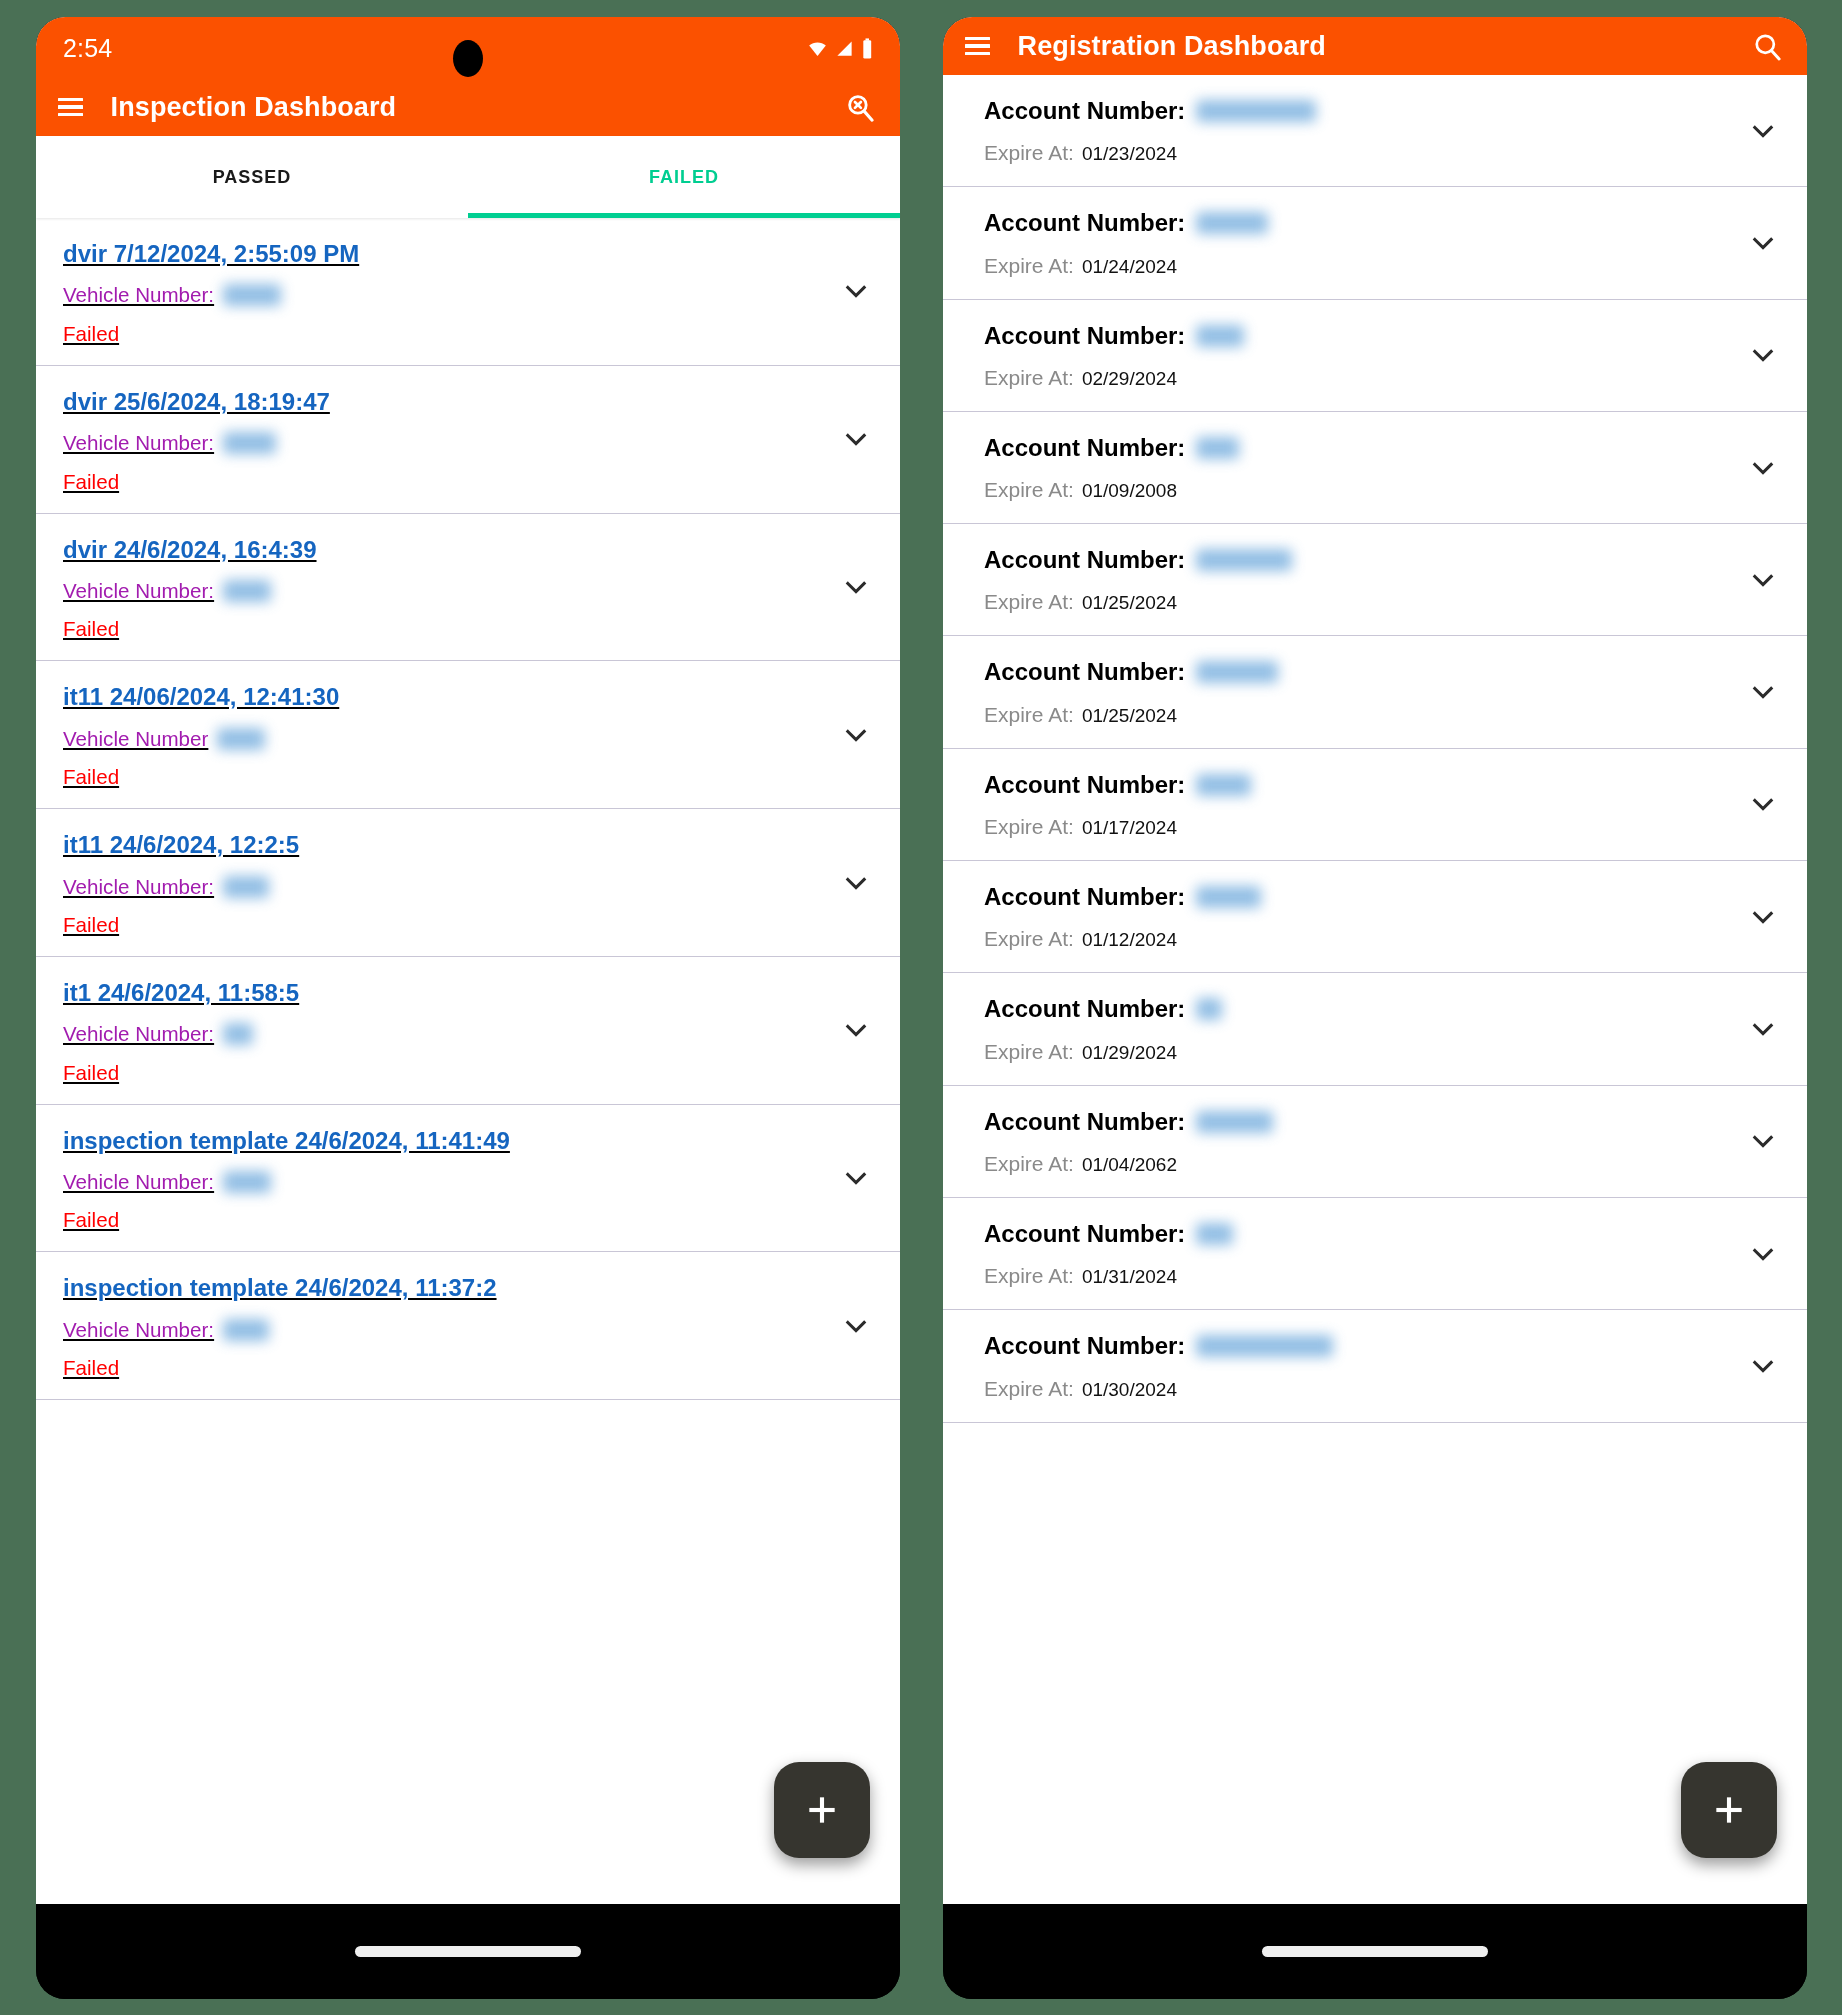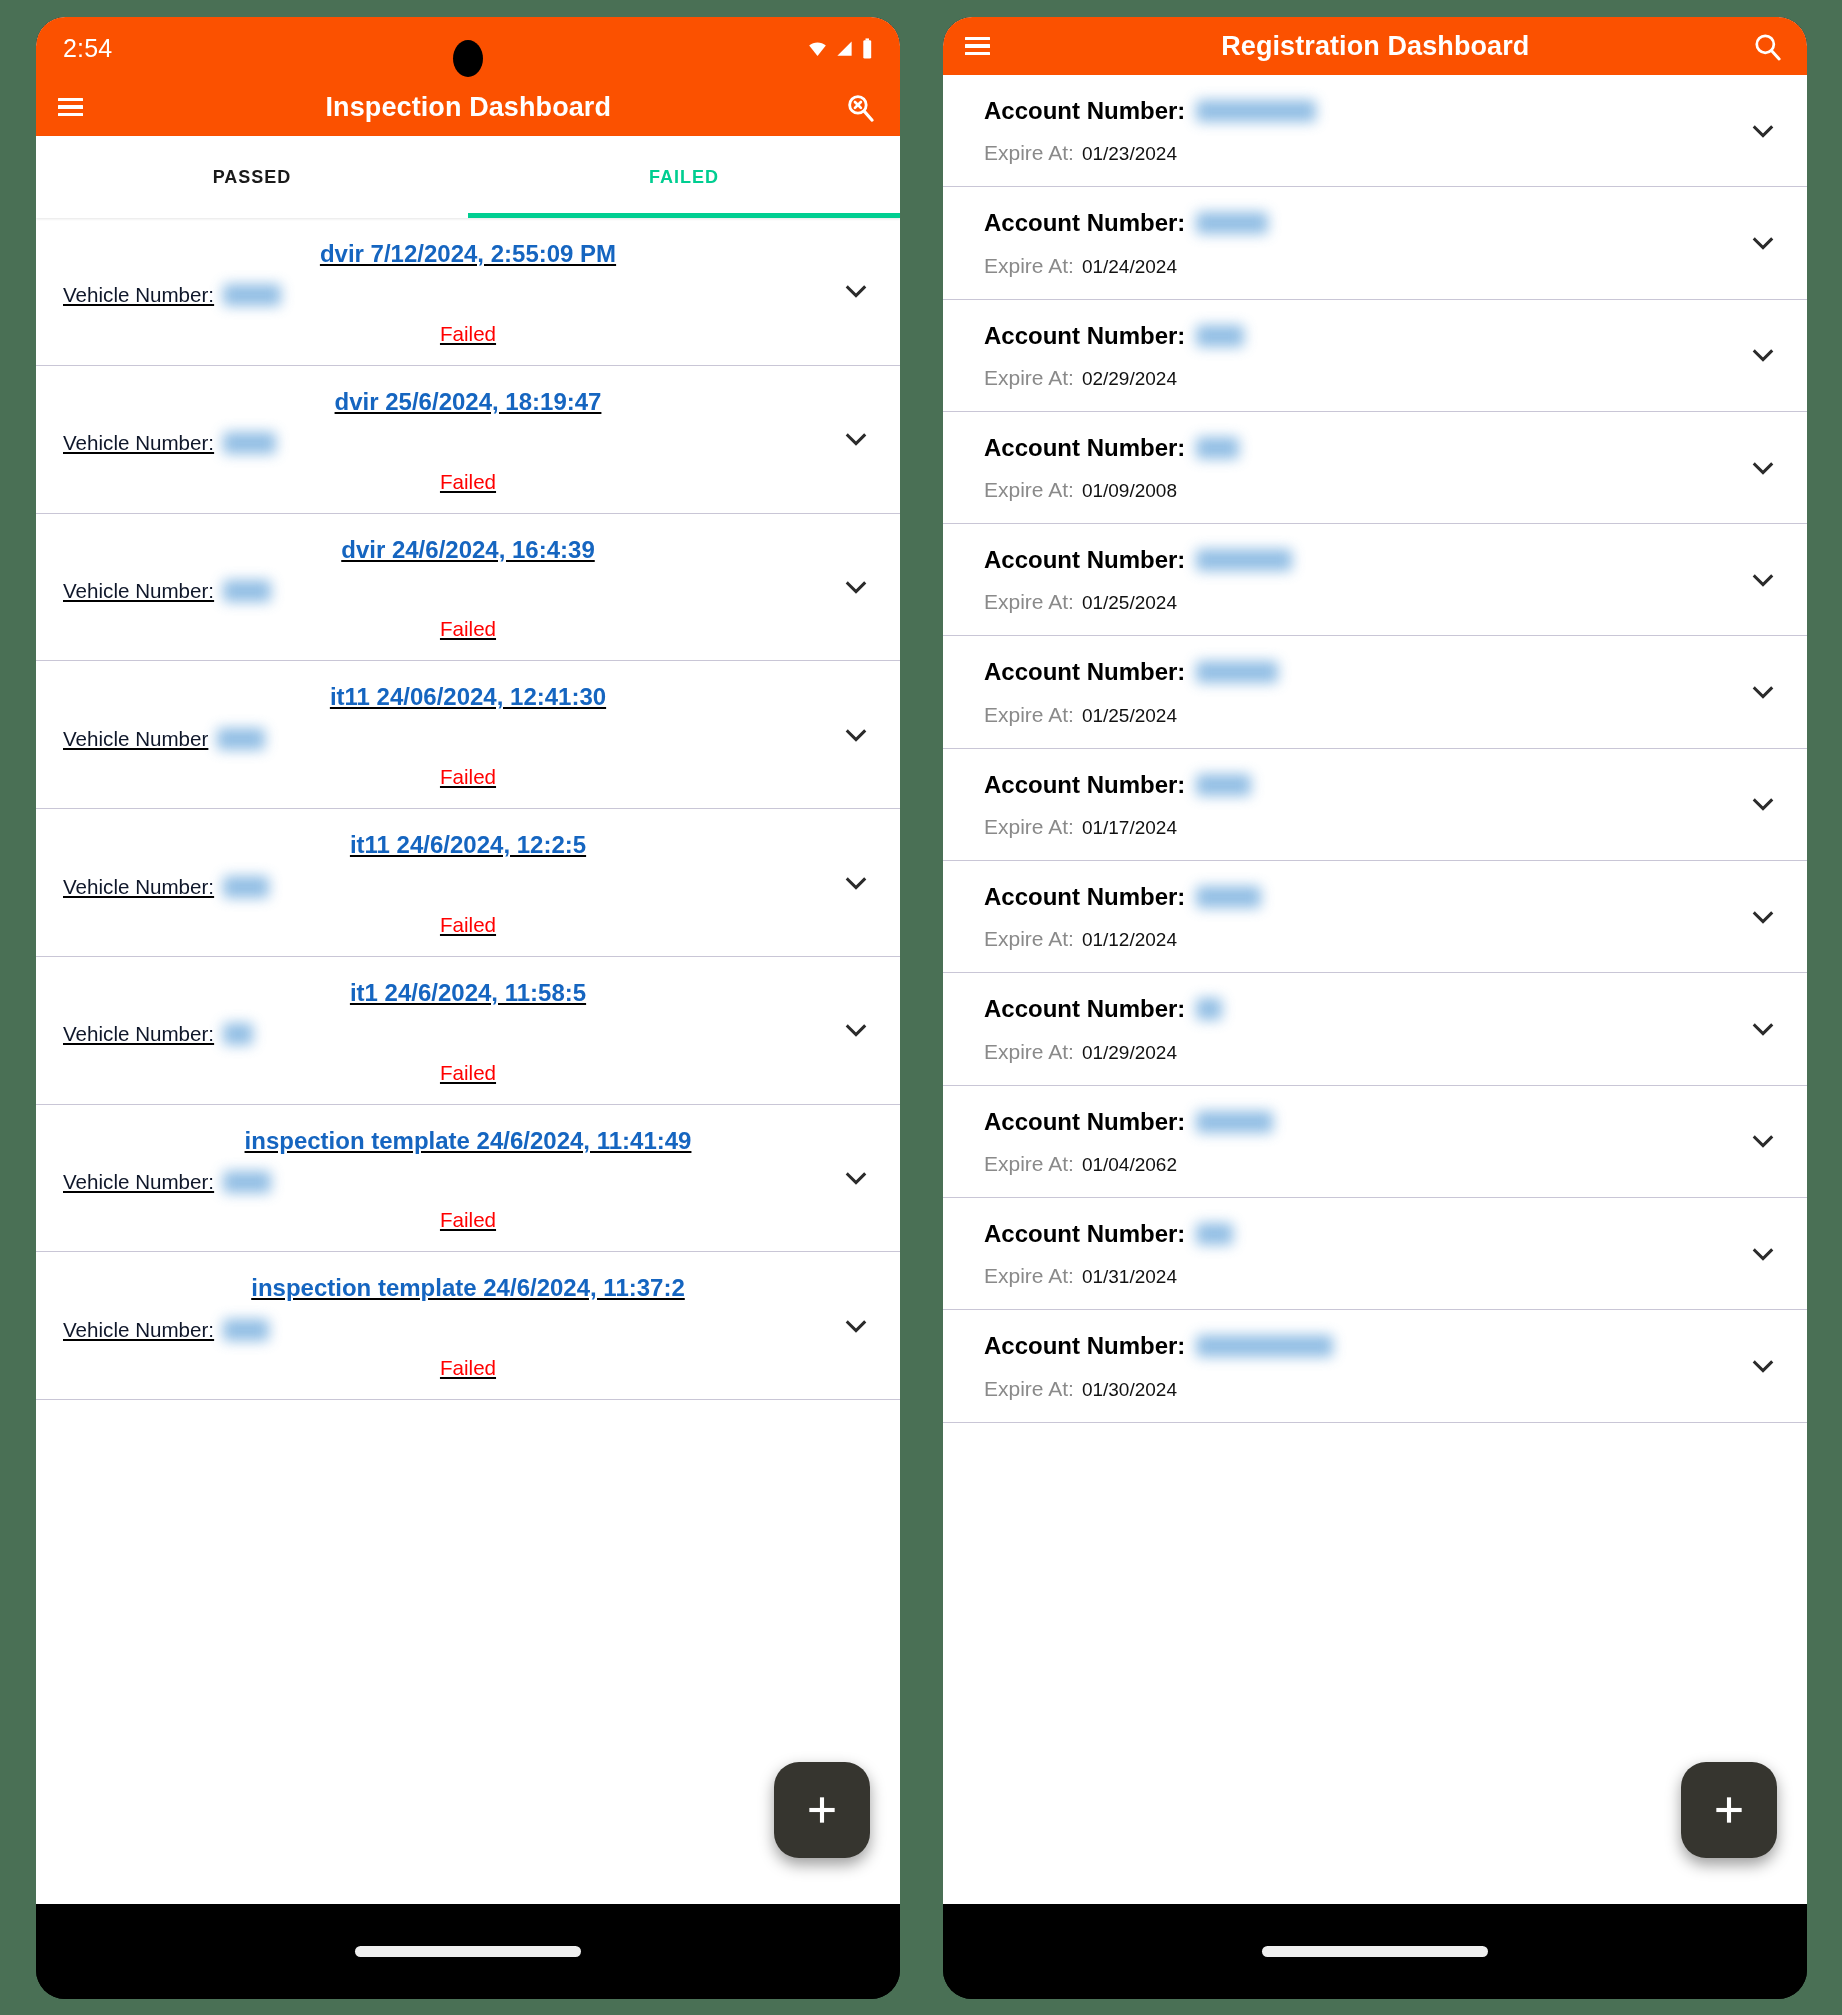--- a/index.html
+++ b/index.html
@@ -9,21 +9,20 @@
     font-family: "Liberation Sans", sans-serif;
     overflow: hidden;
   }
   .stage {
     width: 1843px; height: 2015px;
     display: flex;
     justify-content: center;
     align-items: flex-start;
     gap: 43px;
     padding-top: 17px;
-    text-align: center;
   }
 
   
   .phone {
     width: 864px;
     height: 1982px;
     background: #000;
     border-radius: 29px;
     position: relative;
     overflow: hidden;
@@ -168,21 +167,21 @@
     margin-bottom: 15.4px;
     white-space: nowrap;
   }
   .row-sub {
     display: flex;
     align-items: center;
     gap: 8.6px;
     margin-bottom: 14.4px;
   }
   .sub-label {
-    color: #0f172a;
+    color: #a21caf;
     font-size: 20.6px;
     font-weight: 400;
     white-space: nowrap;
   }
   .redacted {
     display: inline-block;
     height: 22px;
     border-radius: 3.8px;
     background: #7fb3e0;
     filter: blur(6.2px);

